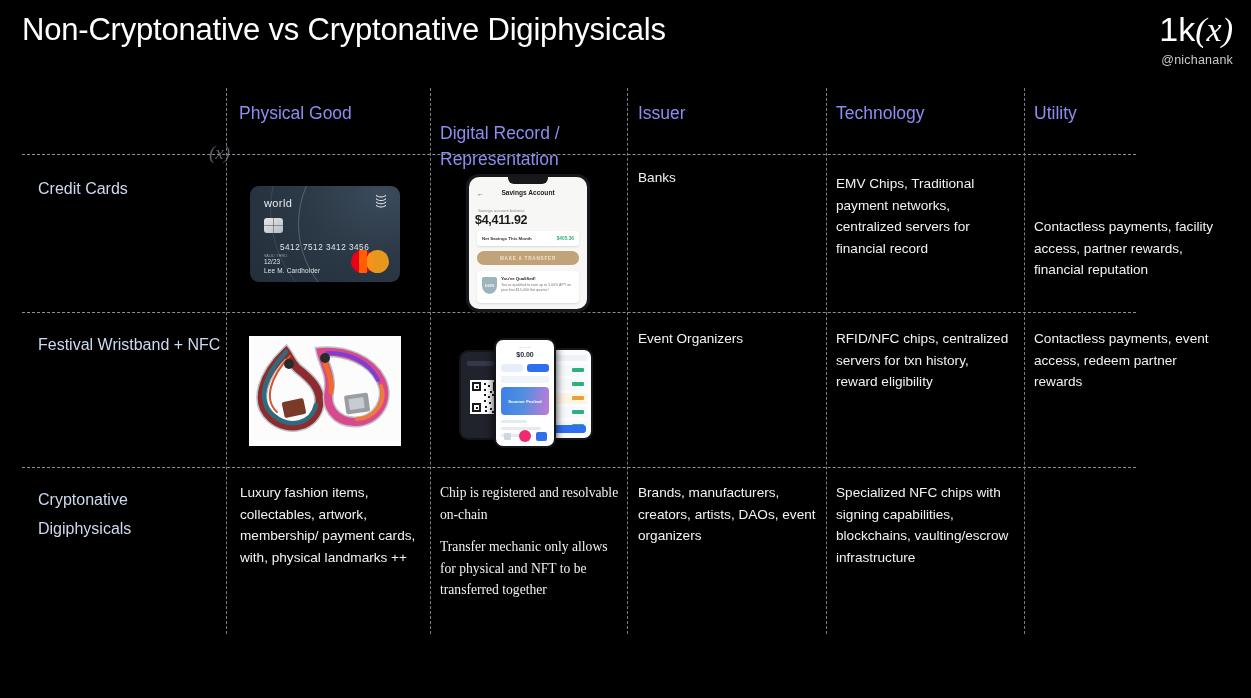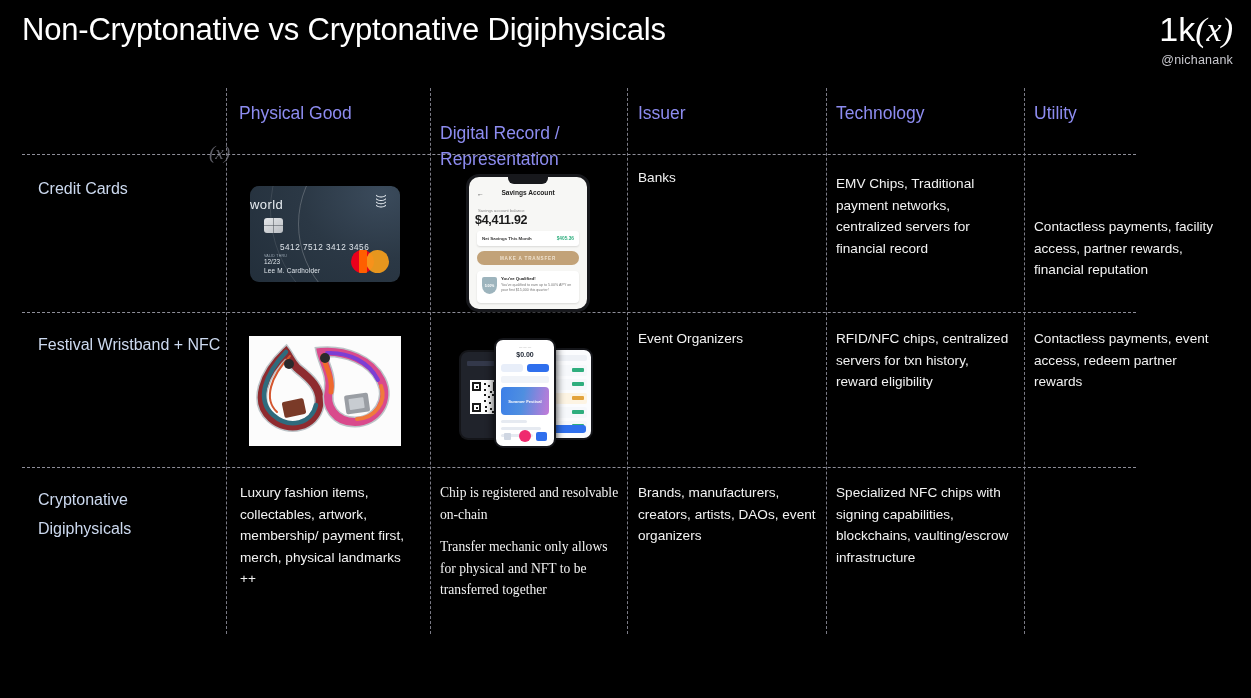--- a/index.html
+++ b/index.html
@@ -136,22 +136,22 @@
     left: 48px; top: -58px;
   }
   .card-art .swoosh2 {
     position: absolute;
     width: 230px; height: 230px;
     border: 1px solid rgba(255,255,255,.10);
     border-radius: 50%;
     left: 20px; top: -92px;
   }
   .card-brandword {
-    position: absolute; left: 0; top: 11px;
-    font-size: 13px; color: #e7ecf1; letter-spacing: .4px;
+    position: absolute; left: 14px; top: 11px;
+    font-size: 11px; color: #e7ecf1; letter-spacing: .4px;
   }
   .card-wifi {
     position: absolute; right: 12px; top: 10px;
     color: #e7ecf1; font-size: 10px;
     transform: rotate(90deg);
   }
   .card-chip {
     position: absolute; left: 14px; top: 32px;
     width: 19px; height: 15px; border-radius: 3px;
     background: linear-gradient(145deg,#e6e8ea,#b9bdc2);
@@ -457,21 +457,21 @@
       </div>
     </div>
   </div>
 
   <div class="cell body-text" style="left:638px; top:240px; width:190px;">Event Organizers</div>
   <div class="cell body-text" style="left:836px; top:240px; width:176px;">RFID/NFC chips, centralized servers for txn history, reward eligibility</div>
   <div class="cell row-label" style="left:38px; top:397px; width:180px;">Cryptonative Digiphysicals</div>
 
   <div class="cell body-text" style="left:1034px; top:240px; width:186px;">Contactless payments, event access, redeem partner rewards</div>
 
-  <div class="cell body-text" style="left:240px; top:394px; width:180px;">Luxury fashion items, collectables, artwork, membership/ payment first, merch, physical landmarks ++</div>
+  <div class="cell body-text" style="left:240px; top:394px; width:180px;">Luxury fashion items, collectables, artwork, membership/ payment cards, with, physical landmarks ++</div>
 
   <div class="cell body-text" style="left:440px; top:394px; width:180px;">
     <p>Chip is registered and resolvable on-chain</p>
     <p>Transfer mechanic only allows for physical and NFT to be transferred together</p>
   </div>
 
   <div class="cell body-text" style="left:638px; top:394px; width:182px;">Brands, manufacturers, creators, artists, DAOs, event organizers</div>
   <div class="cell body-text" style="left:836px; top:394px; width:184px;">Specialized NFC chips with signing capabilities, blockchains, vaulting/escrow infrastructure</div>
 
 </div>

